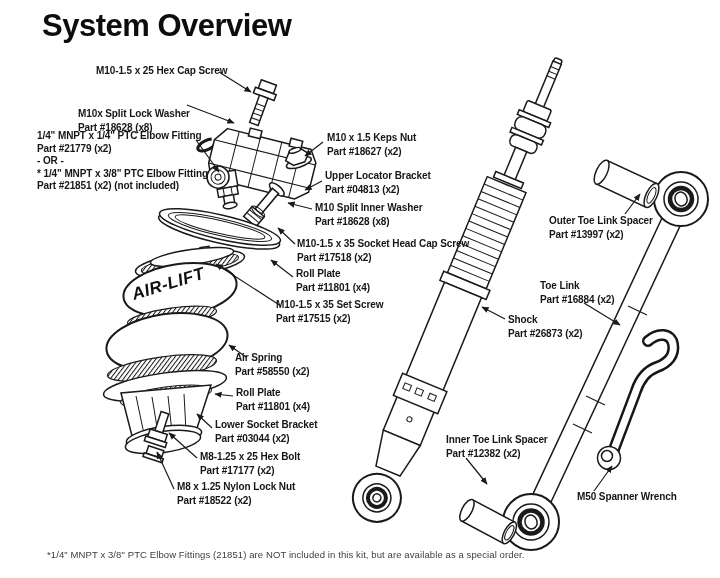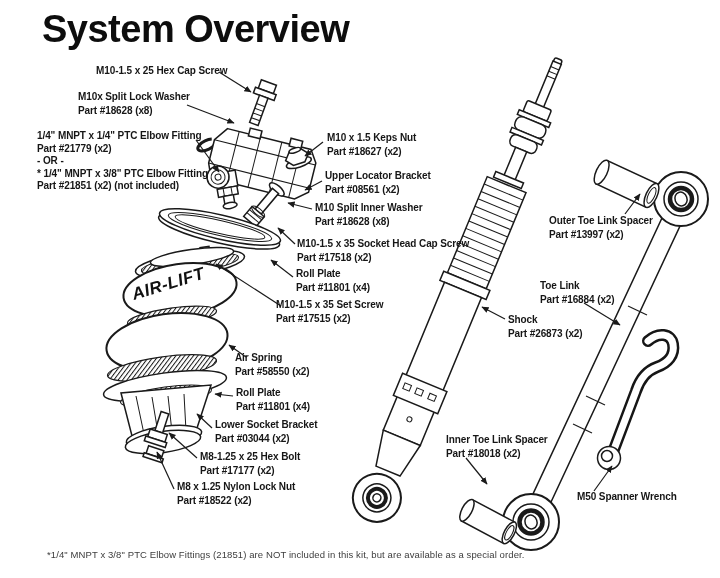--- a/index.html
+++ b/index.html
@@ -4,21 +4,21 @@
 <style>
   html,body{margin:0;padding:0;}
   body{
     width:720px;height:578px;position:relative;overflow:hidden;
     background:#ffffff;
     font-family:"Liberation Sans", sans-serif;
   }
   #stage{position:absolute;inset:0;}
   .title{
     position:absolute;left:42px;top:8px;
-    font-size:38px;font-weight:800;letter-spacing:-0.5px;color:#0d0d0d;
+    font-size:31px;font-weight:800;letter-spacing:-0.5px;color:#0d0d0d;
   }
   .lbl{
     position:absolute;white-space:nowrap;
     font-size:10px;line-height:14px;font-weight:700;color:#161616;
     letter-spacing:-0.1px;
   }
   .lbl span{display:block;}
   .lbl.tight{line-height:12.5px;}
   .footnote{
     position:absolute;left:47px;top:549px;
@@ -241,41 +241,41 @@
       <line x1="594" y1="491" x2="612" y2="466" marker-end="url(#ah)"></line>
     </g>
   </svg>
 
   <div class="title">System Overview</div>
 
   <div class="lbl" style="left:96px;top:64px">
     <span>M10-1.5 x 25 Hex Cap Screw</span>
   </div>
 
-  <div class="lbl" style="left:78px;top:90px">
+  <div class="lbl" style="left:78px;top:107px">
     <span>M10x Split Lock Washer</span>
     <span>Part #18628 (x8)</span>
   </div>
 
   <div class="lbl tight" style="left:37px;top:130px">
     <span>1/4" MNPT x 1/4" PTC Elbow Fitting</span>
     <span>Part #21779 (x2)</span>
     <span>- OR -</span>
     <span>* 1/4" MNPT x 3/8" PTC Elbow Fitting</span>
     <span>Part #21851 (x2) (not included)</span>
   </div>
 
   <div class="lbl" style="left:327px;top:131px">
     <span>M10 x 1.5 Keps Nut</span>
     <span>Part #18627 (x2)</span>
   </div>
 
   <div class="lbl" style="left:325px;top:169px">
     <span>Upper Locator Bracket</span>
-    <span>Part #08561 (x2)</span>
+    <span>Part #04813 (x2)</span>
   </div>
 
   <div class="lbl" style="left:315px;top:201px">
     <span>M10 Split Inner Washer</span>
     <span>Part #18628 (x8)</span>
   </div>
 
   <div class="lbl" style="left:297px;top:237px">
     <span>M10-1.5 x 35 Socket Head Cap Screw</span>
     <span>Part #17518 (x2)</span>
@@ -326,21 +326,21 @@
     <span>Part #16884 (x2)</span>
   </div>
 
   <div class="lbl" style="left:508px;top:313px">
     <span>Shock</span>
     <span>Part #26873 (x2)</span>
   </div>
 
   <div class="lbl" style="left:446px;top:433px">
     <span>Inner Toe Link Spacer</span>
-    <span>Part #18018 (x2)</span>
+    <span>Part #12382 (x2)</span>
   </div>
 
   <div class="lbl" style="left:577px;top:490px">
     <span>M50 Spanner Wrench</span>
   </div>
 
   <div class="footnote">*1/4" MNPT x 3/8" PTC Elbow Fittings (21851) are NOT included in this kit, but are available as a special order.</div>
 
 </div>
 

